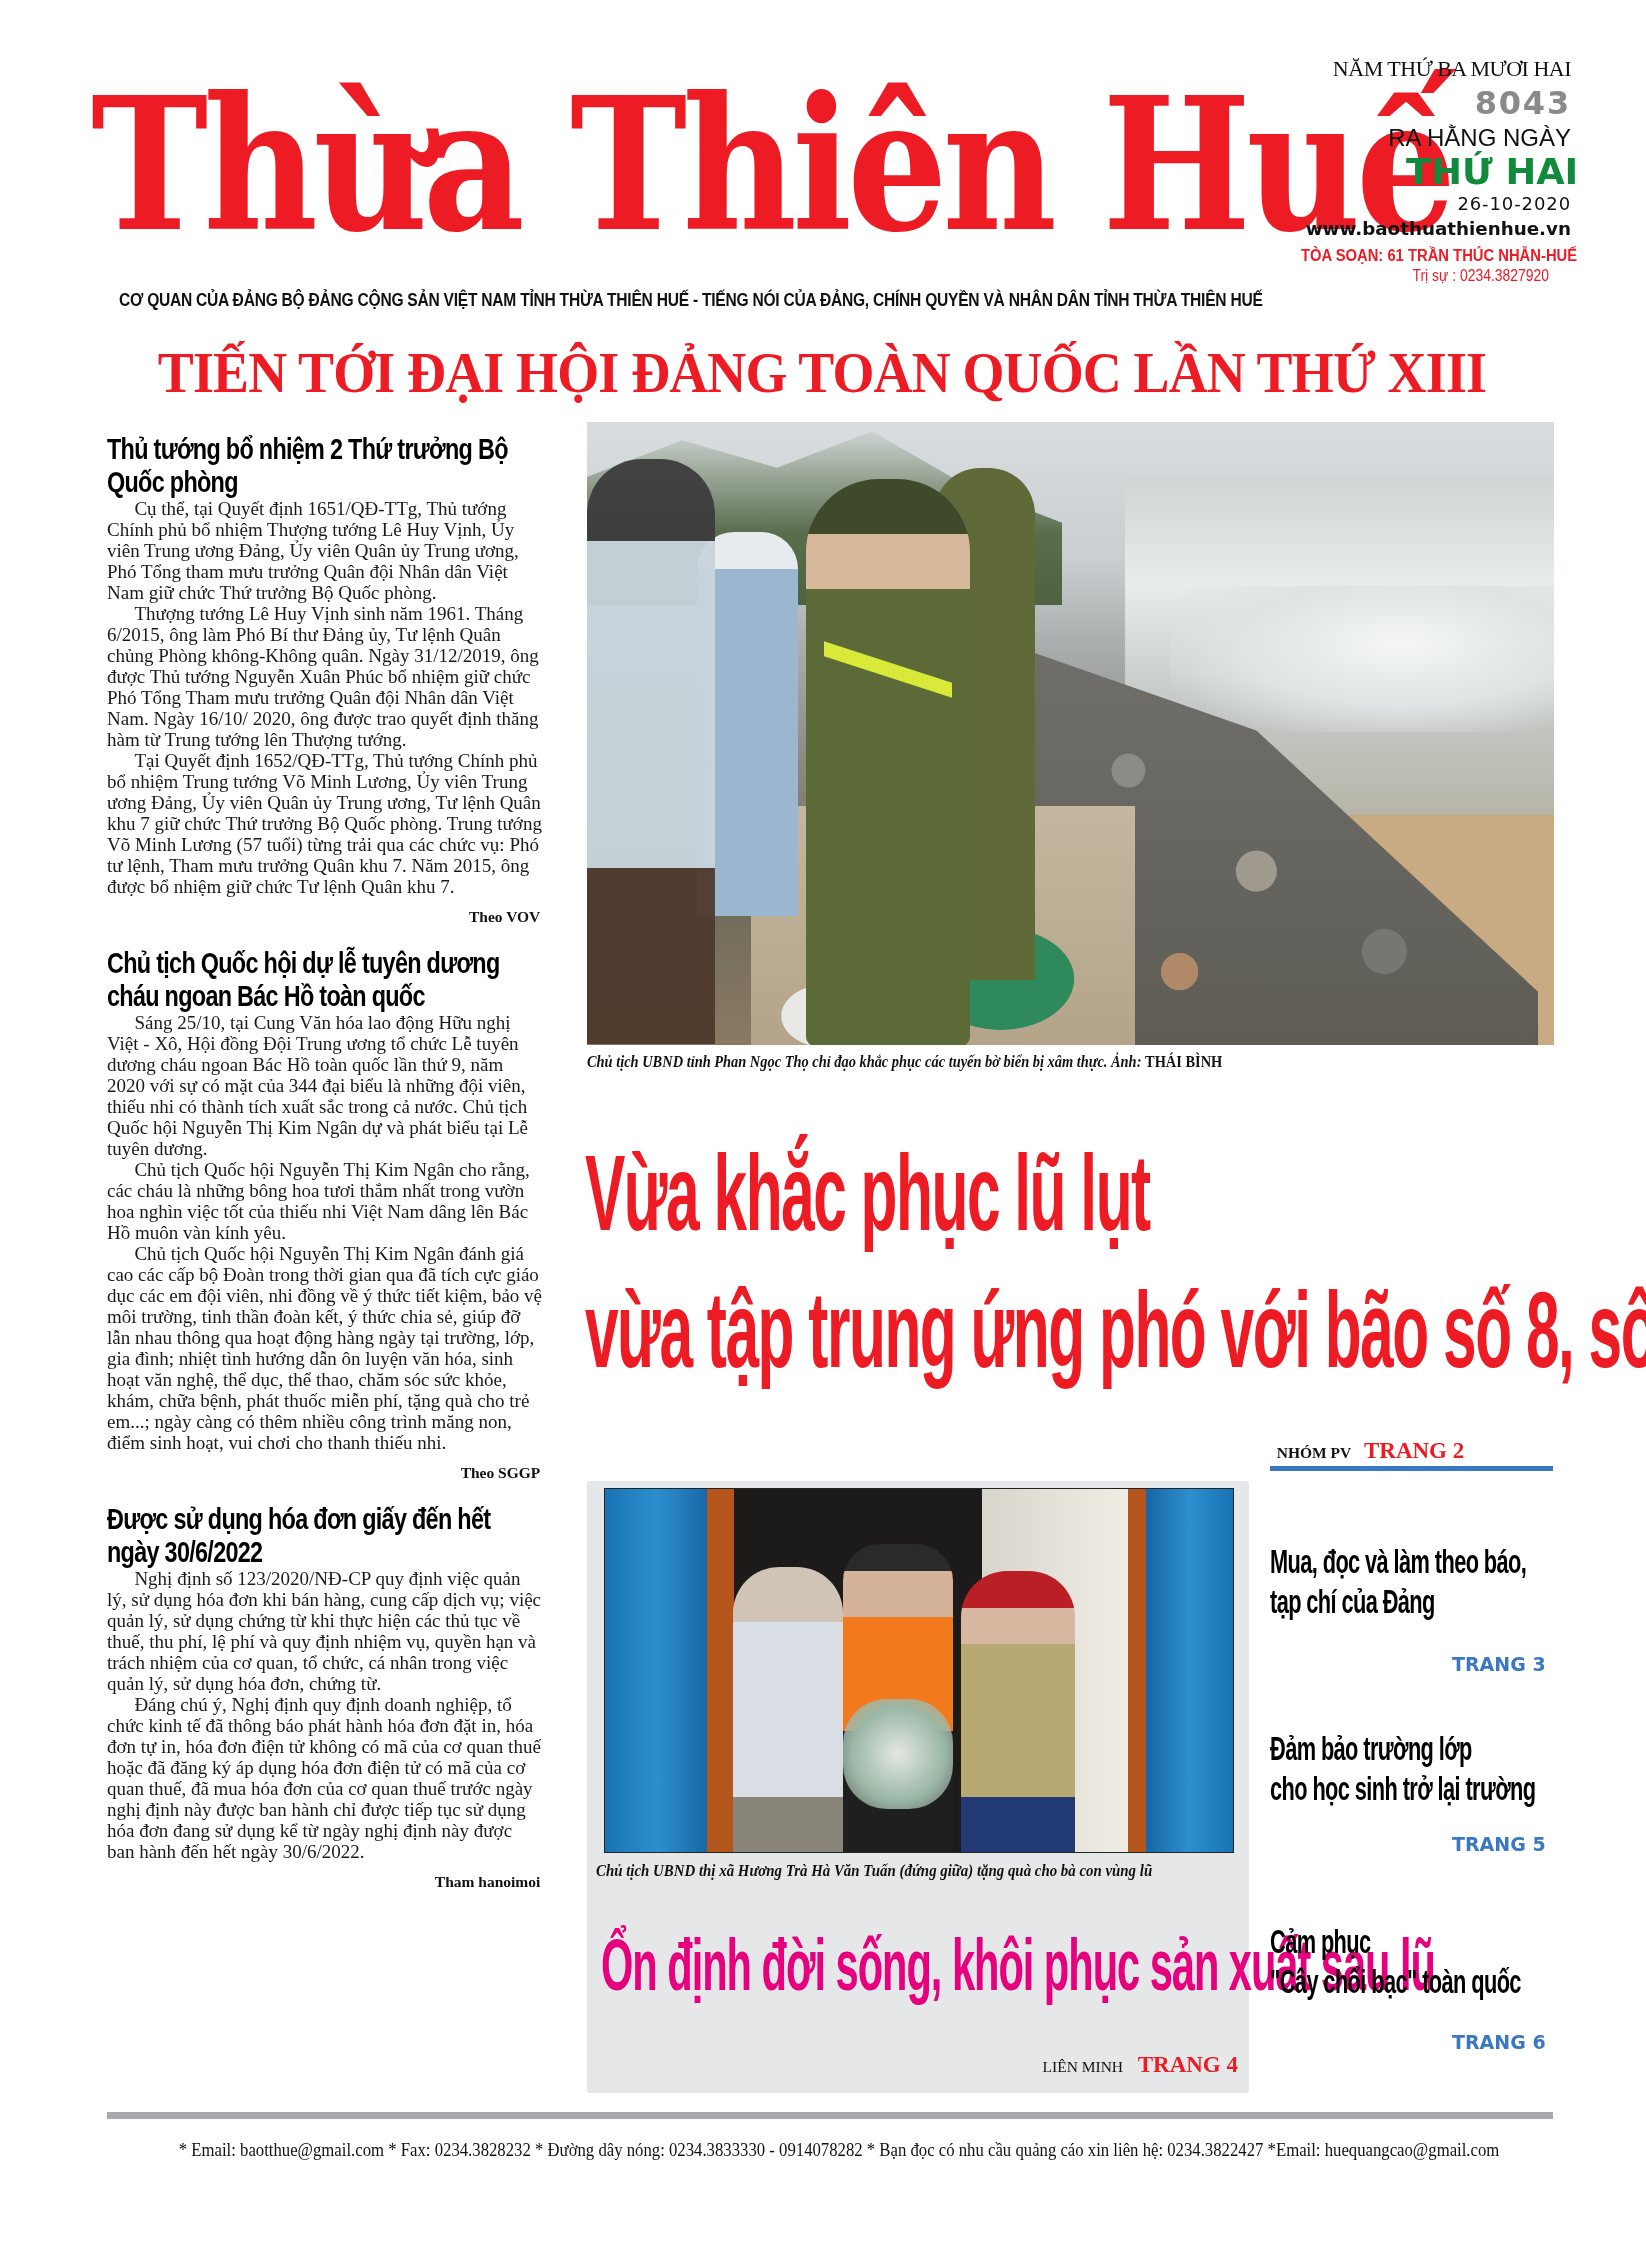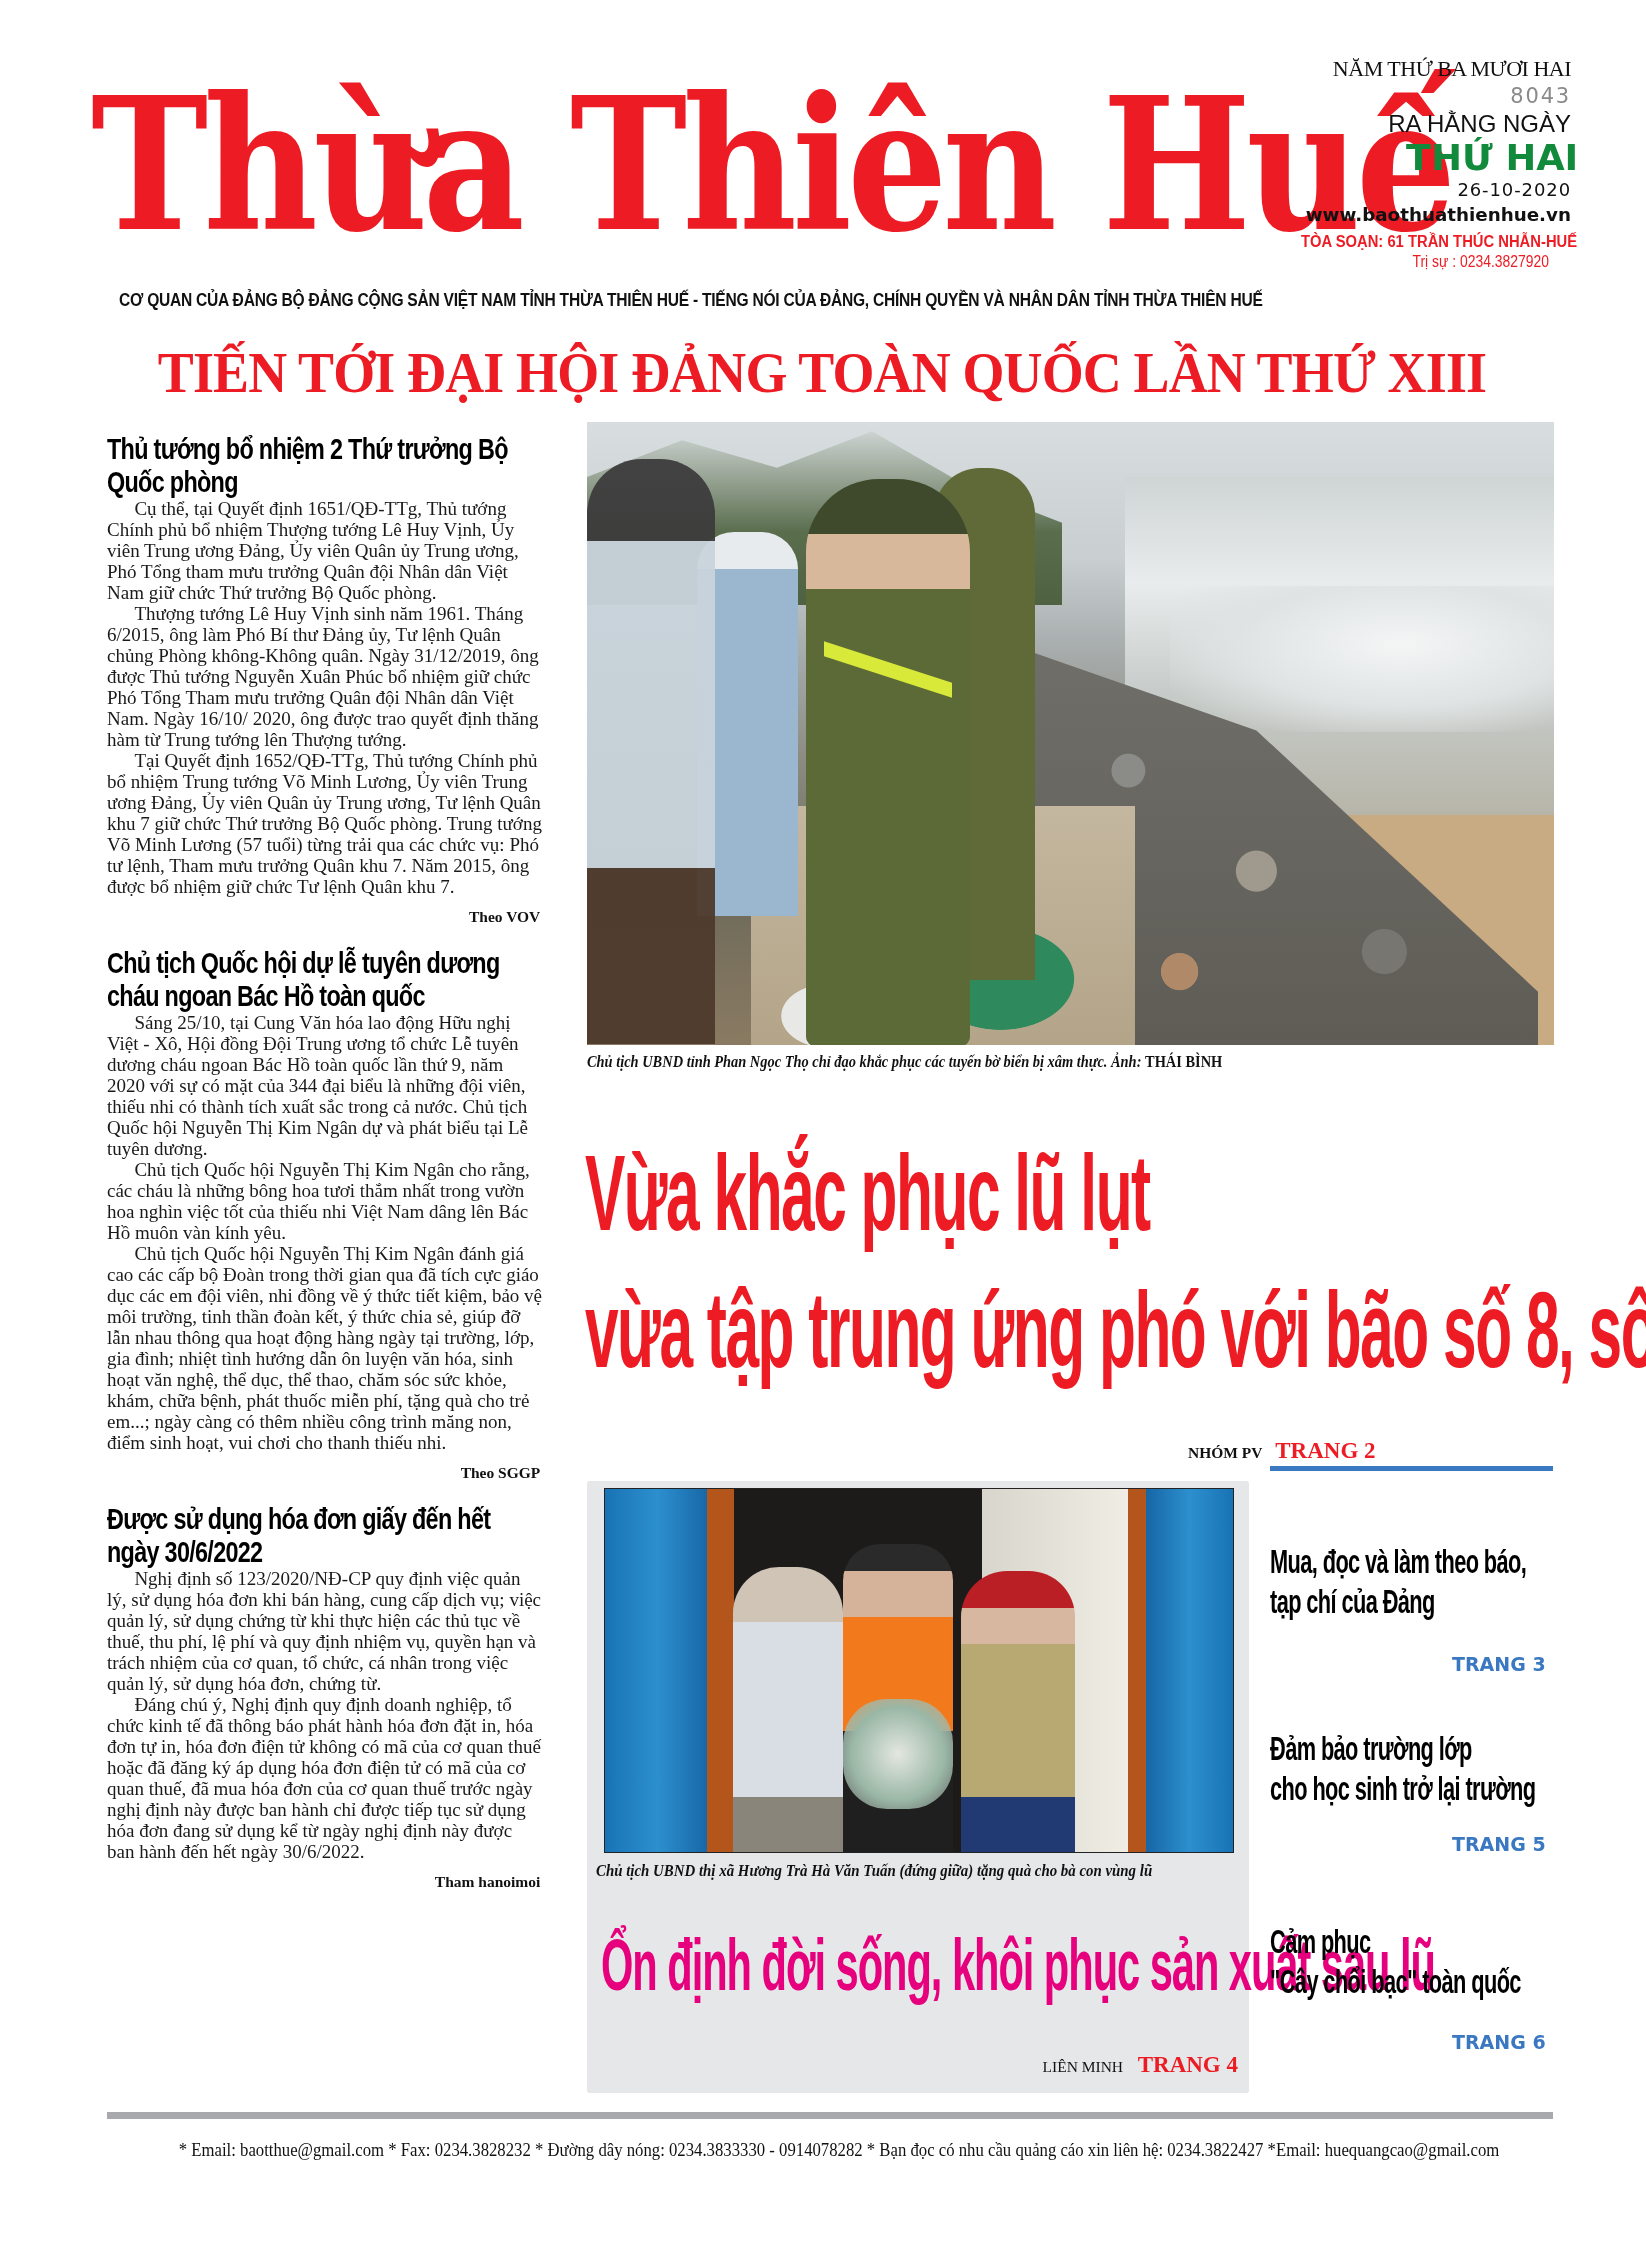--- a/index.html
+++ b/index.html
@@ -15,21 +15,21 @@
     font-size: 183px; line-height: 201px; letter-spacing: -5.5px;
     transform: scaleX(0.86); transform-origin: left top; white-space: nowrap;
   }
   .tagline {
     left: 119px; top: 289px; width: 1133px;
     font-family: "Liberation Sans", sans-serif; font-weight: bold; font-size: 19px;
     transform: scaleX(0.82); transform-origin: left top; white-space: nowrap; letter-spacing: -0.3px;
   }
   .issue-box { left: 1279px; top: 56px; width: 292px; text-align: right; }
   .issue-year { font-family: "Liberation Serif", serif; font-size: 22px; color: #111; letter-spacing: -0.5px; }
-  .issue-num { font-family: "DejaVu Sans", sans-serif; font-weight: normal; font-size: 21px; color: #8a8a8a; margin-top: 1.8px; letter-spacing: 1.8px; }
+  .issue-num { font-family: "DejaVu Sans", sans-serif; font-weight: bold; font-size: 32px; color: #8a8a8a; margin-top: 1.8px; letter-spacing: 1.8px; }
   .issue-freq { font-family: "Liberation Sans", sans-serif; font-size: 24px; color: #111; margin-top: 1.8px; }
   .issue-day { font-family: "DejaVu Sans", sans-serif; font-weight: bold; font-size: 35px; color: #118a3c; margin-top: 0px; line-height: 40px; transform: scaleX(1.05); }
   .issue-date { font-family: "DejaVu Sans", sans-serif; font-size: 18px; color: #111; margin-top: 1.8px; letter-spacing: 0.9px; }
   .issue-web { font-family: "DejaVu Sans", sans-serif; font-weight: bold; font-size: 18.3px; color: #111; margin-top: 3.7px; }
   .issue-addr { font-family: "Liberation Sans", sans-serif; font-weight: bold; font-size: 17.4px; color: #ed1c24; margin-top: 5.5px; transform: scaleX(0.85); white-space: nowrap; }
   .issue-phone { font-family: "Liberation Sans", sans-serif; font-size: 16.4px; color: #ed1c24; transform: scaleX(0.85); }
 
   .banner {
     left: 91px; top: 338px; width: 1462px; text-align: center;
     color: #ed1c24; font-family: "Liberation Serif", serif; font-weight: bold;
@@ -94,21 +94,21 @@
   }
   .photo-caption-1 .credit { font-style: normal; }
 
   
   .headline {
     left: 585px; top: 1124px; width: 987px;
     color: #ed1c24; font-family: "Liberation Sans", sans-serif; font-weight: bold;
     font-size: 108px; line-height: 137px; letter-spacing: -2.7px;
     transform: scaleX(0.56); transform-origin: left top; white-space: nowrap;
   }
-  .headline-byline { left: 1188px; top: 1438px; width: 365px; text-align: left; white-space: nowrap; }
+  .headline-byline { left: 1188px; top: 1438px; width: 365px; text-align: center; white-space: nowrap; }
   .headline-byline .author { font-family: "Liberation Serif", serif; font-weight: bold; font-size: 15.5px; color: #111; margin-right: 9.1px; }
   .headline-byline .page { font-family: "Liberation Serif", serif; font-weight: bold; font-size: 23px; color: #ed1c24; }
   .blue-rule { left: 1270px; top: 1466px; width: 283px; height: 4.6px; background: #3a78c2; }
 
   
   .feature-box {
     left: 587px; top: 1481px; width: 662px; height: 612px; background: #e6e7e8; border-radius: 2.7px;
   }
   .feature-photo {
     left: 604px; top: 1488px; width: 630px; height: 365px; overflow: hidden;

